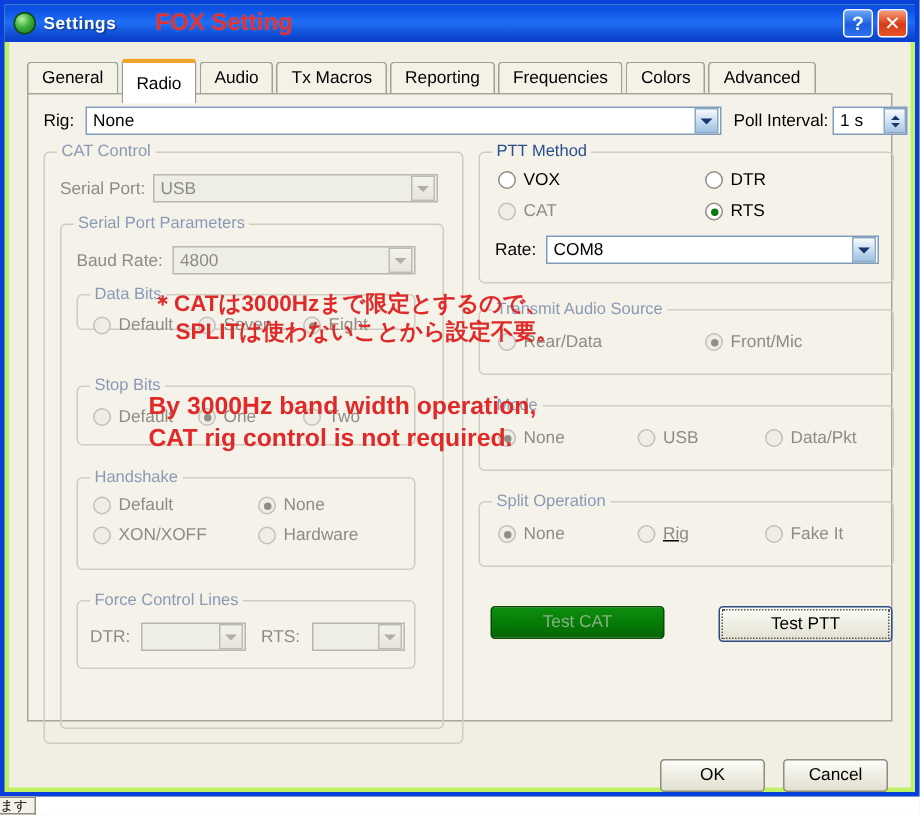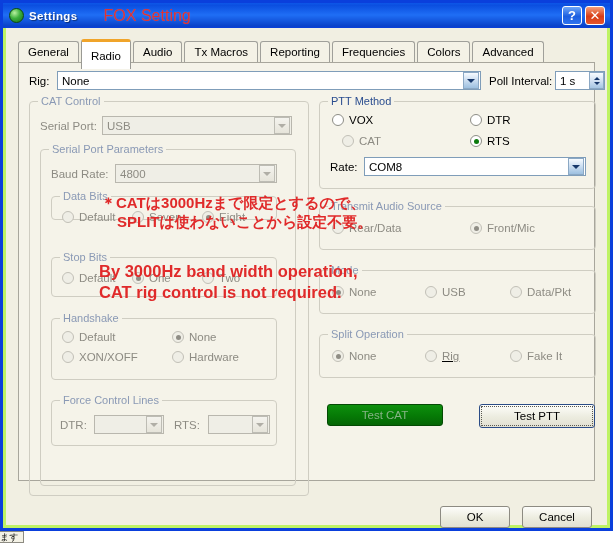--- a/index.html
+++ b/index.html
@@ -26,21 +26,21 @@
     width:15px;height:15px;margin-left:6px;margin-right:5px;
     border-radius:50%;
     background:radial-gradient(circle at 35% 30%,#b8f0a0 0%,#3cb03c 45%,#1b6b1b 100%);
     border:1px solid #0c4c0c;box-sizing:border-box;
   }
   #title-text{
     color:#ffffff;font-weight:bold;font-size:11.5px;letter-spacing:.4px;
     text-shadow:1px 1px 1px rgba(0,0,0,.45);
   }
   #title-note{
-    color:#e03232;font-weight:normal;font-size:16px;margin-left:26px;
+    color:#e03232;font-weight:bold;font-size:16px;margin-left:26px;
     text-shadow:0 0 1px rgba(255,255,255,.25);
   }
   #title-buttons{margin-left:auto;display:flex;gap:3px;padding-right:5px;}
   .tbtn{
     width:20px;height:19px;border:1px solid #ffffff;border-radius:3px;
     display:flex;align-items:center;justify-content:center;
     color:#fff;font-weight:bold;font-size:13px;line-height:1;
     box-sizing:border-box;
   }
   #btn-help{background:linear-gradient(180deg,#6ea6f8,#1b5ee0 55%,#2f73ef);}
@@ -326,21 +326,21 @@
 
         </div>
       </div>
 
       <div class="group" style="left:300px;top:38px;width:277px;height:88px;">
         <div class="gtitle">PTT Method</div>
         <div class="radio" style="left:12px;top:12px;">
           <span class="rdot"></span>
           <span class="rtext">VOX</span>
         </div>
-        <div class="radio" style="left:12px;top:33px;margin-left:10px;">
+        <div class="radio" style="left:12px;top:33px;">
           <span class="rdot dis"></span>
           <span class="rtext dis">CAT</span>
         </div>
         <div class="radio" style="left:150px;top:12px;">
           <span class="rdot"></span>
           <span class="rtext">DTR</span>
         </div>
         <div class="radio" style="left:150px;top:33px;">
           <span class="rdot">
               <span class="inner"></span>

